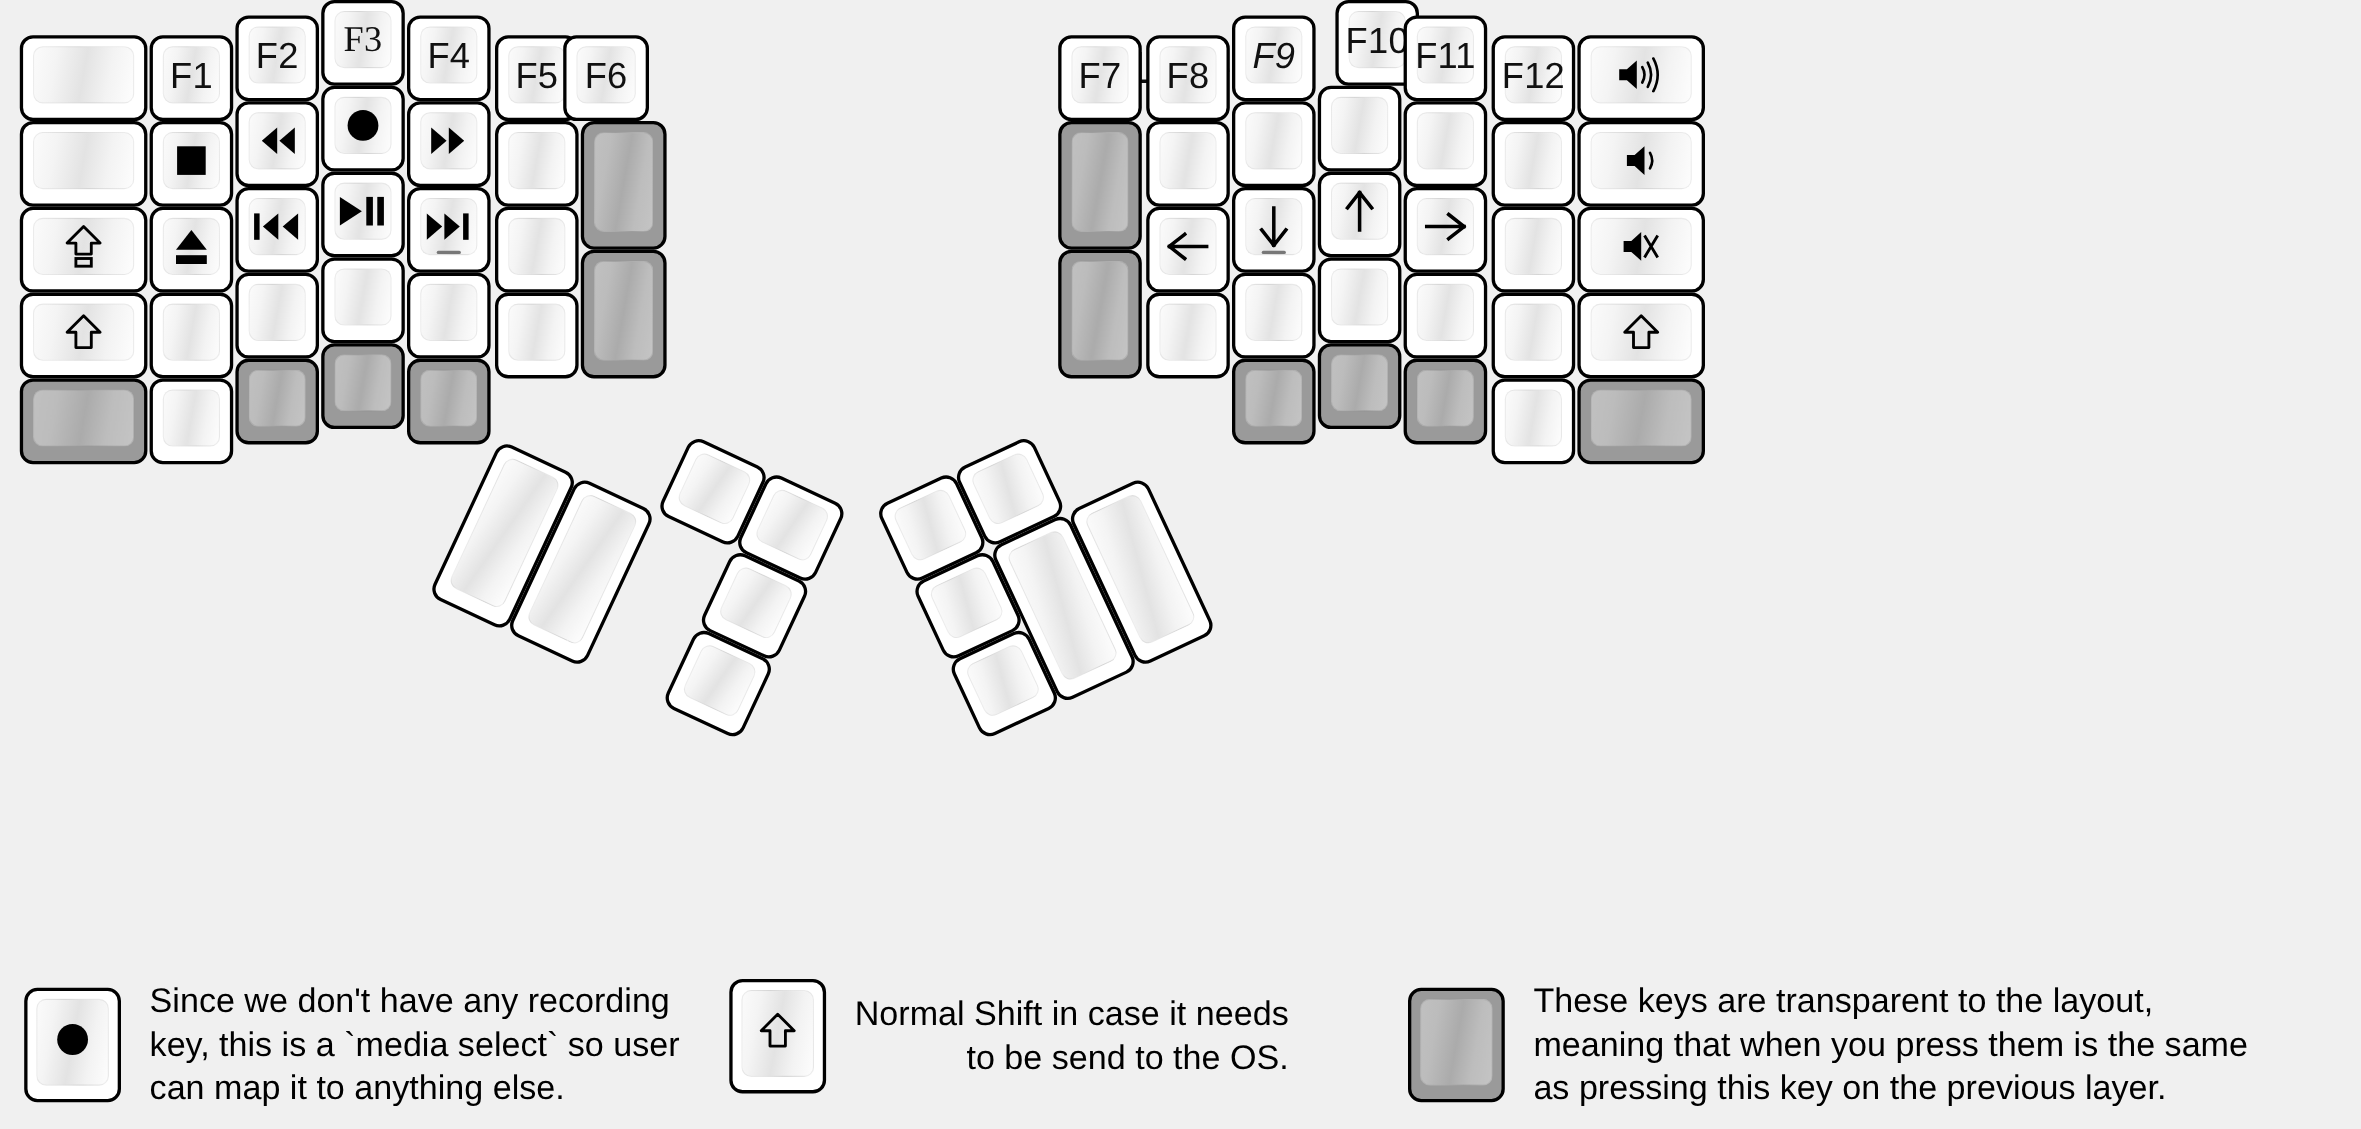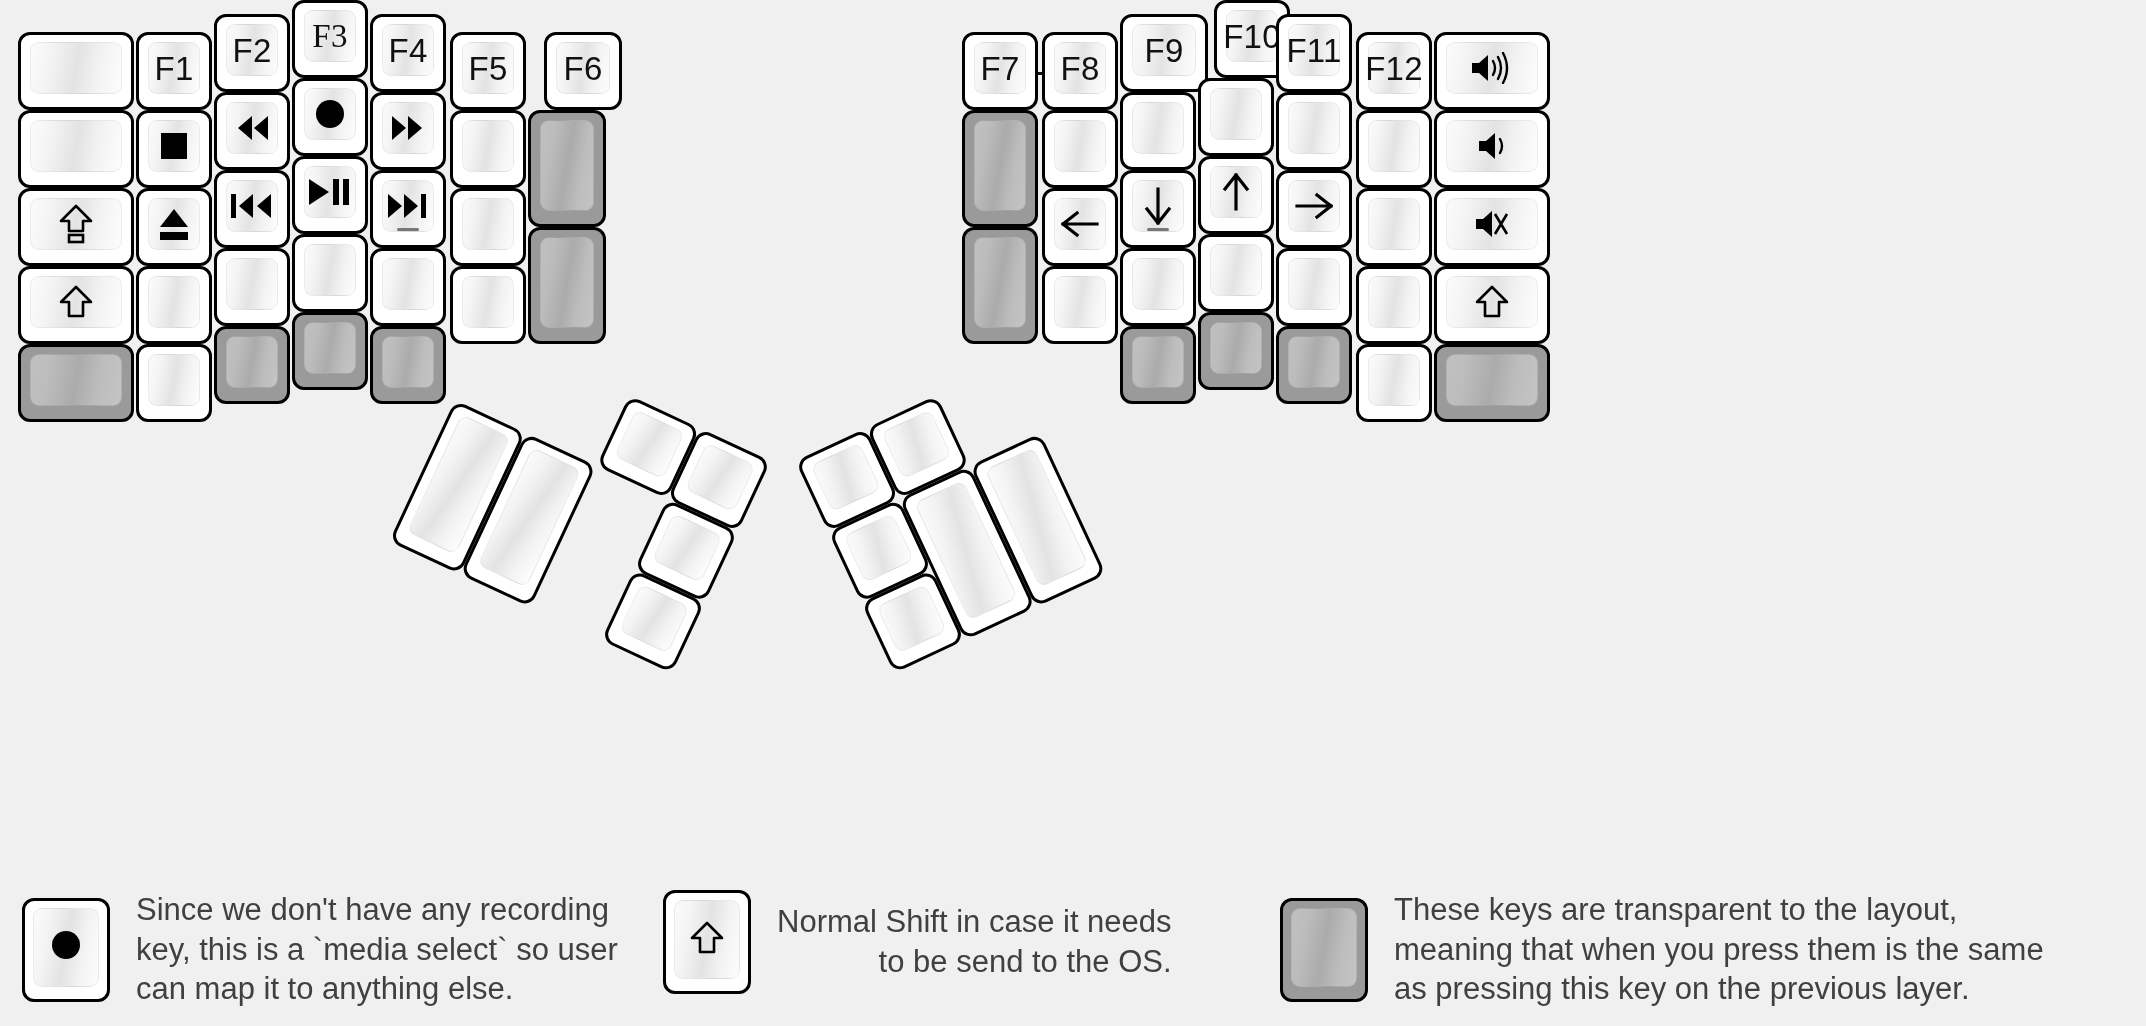--- a/index.html
+++ b/index.html
@@ -72,21 +72,21 @@
     background:linear-gradient(100deg,#fbfbfb 0%,#f4f4f4 22%,#e3e3e3 50%,#f3f3f3 74%,#fdfdfd 100%);
     border:1px solid rgba(0,0,0,0.06);
     display:flex;align-items:center;justify-content:center;
   }
   .legend-key.trans{background:#9a9a9a;}
   .legend-key.trans .cap{
     background:linear-gradient(100deg,#c0c0c0 0%,#bcbcbc 22%,#ababab 50%,#bdbdbd 74%,#c4c4c4 100%);
   }
   .legend-text{
     margin-left:26px;
-    font-size:31px;line-height:1.28;color:#404040;
+    font-size:31px;line-height:1.28;color:#000000;
     white-space:pre-line;
   }
 </style>
 </head>
 <body>
 
 <div id="stage">
 
   <div id="title">fn Layer</div>
 
@@ -293,21 +293,21 @@
             <div class="legend"></div>
           </div>
         </div>
         <div class="key" style="left: 450px; top: 266px; width: 76px; height: 78px;">
           <div class="cap">
             <div class="legend"></div>
           </div>
         </div>
       </div>
       <div>
-        <div class="key" style="left: 544px; top: 32px; width: 78px; height: 78px;">
+        <div class="key" style="left: 512px; top: 32px; width: 78px; height: 78px;">
           <div class="cap">
             <div class="legend">F6</div>
           </div>
         </div>
         <div class="key trans" style="left: 528px; top: 110px; width: 78px; height: 117px;">
           <div class="cap">
             <div class="legend"></div>
           </div>
         </div>
         <div class="key trans" style="left: 528px; top: 227px; width: 78px; height: 117px;">
@@ -355,21 +355,21 @@
             </div>
           </div>
         </div>
         <div class="key" style="left: 1042px; top: 266px; width: 76px; height: 78px;">
           <div class="cap">
             <div class="legend"></div>
           </div>
         </div>
       </div>
       <div>
-        <div class="key" style="left: 1120px; top: 14px; width: 88px; height: 78px;">
+        <div class="key" style="left: 1120px; top: 14px; width: 76px; height: 78px; font-style: italic;">
           <div class="cap">
             <div class="legend">F9</div>
           </div>
         </div>
         <div class="key" style="left: 1120px; top: 92px; width: 76px; height: 78px;">
           <div class="cap">
             <div class="legend"></div>
           </div>
         </div>
         <div class="key" style="left: 1120px; top: 170px; width: 76px; height: 78px;">

